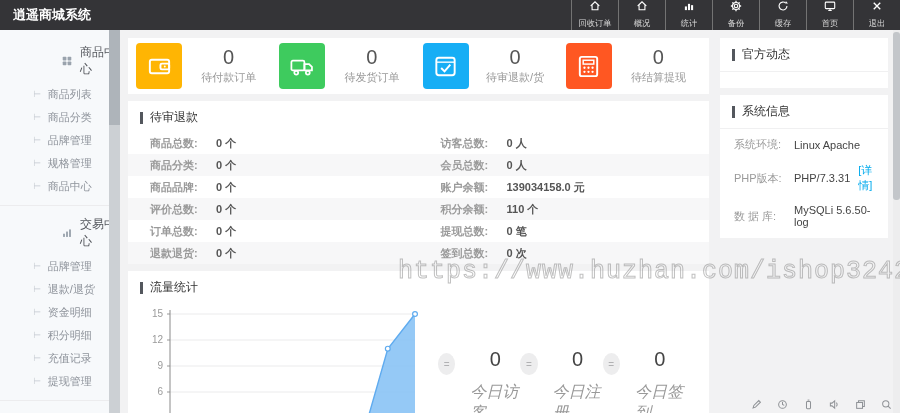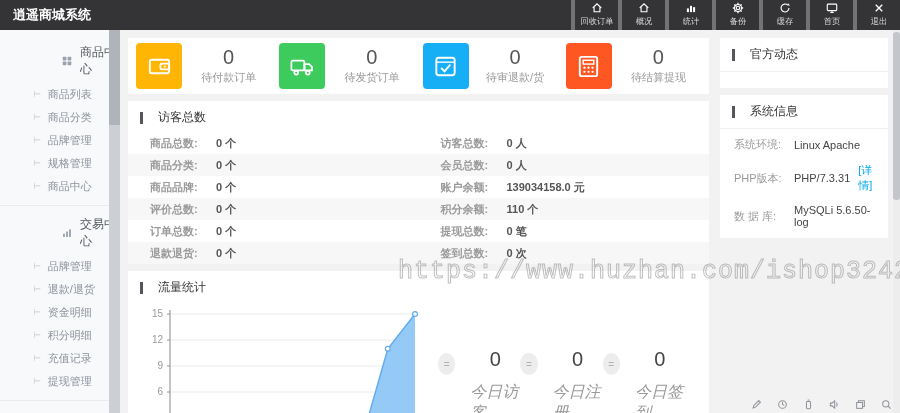--- a/index.html
+++ b/index.html
@@ -4,42 +4,42 @@
 <style>
   * { margin:0; padding:0; box-sizing:border-box; }
   body { margin:0; }
   .app { width:900px; height:413px; position:relative; overflow:hidden; background:#f2f2f3;
          font-family:"Liberation Sans","DejaVu Sans",sans-serif; }
 
   
   .header { height:30px; background:#343437; display:flex; align-items:stretch; }
   .hd-title { line-height:30px; padding:0 13px; font-size:13px; font-weight:bold; color:#fff; flex:1; }
   .hd-nav { display:flex; }
-  .hd-item { width:47px; border-left:4px solid #737373; display:flex; flex-direction:column;
-             align-items:center; justify-content:center; color:#fff; cursor:pointer; }
+  .hd-item { width:47px; border-left:1px solid #737373; display:flex; flex-direction:column;
+             align-items:center; justify-content:space-between; color:#fff; cursor:pointer; }
   .hd-item svg { width:12px; height:12px; stroke:#fff; fill:none; stroke-width:1.3; }
   .hd-item .lbl { font-size:9px; color:#d8d8d8; margin-top:1px; white-space:nowrap; transform:scale(.92); }
 
   
   .layout { display:flex; height:383px; }
 
   
   .sidebar { width:120px; background:#f7f9fb; position:relative; padding-top:4px; overflow:hidden; }
   .side-section { padding:4px 0 7px; border-bottom:1px solid #ececee; }
   .side-head { display:flex; align-items:center; gap:8px; padding:6px 0 5px 15px; font-size:12px; color:#54575d; cursor:pointer;margin-left:47px; }
   .side-head svg { width:12px; height:12px; fill:#9aa3ad; }
   .side-item { display:flex; align-items:center; gap:7px; padding:4px 0 4px 33px; font-size:11px; color:#8e939b; cursor:pointer; }
   .side-item .tick { color:#c6cbd2; font-size:9px; line-height:1; }
   .side-sb { position:absolute; top:0; right:0; width:11px; height:100%; background:#ccd0d4; }
   .side-sb .thumb { width:11px; height:95px; background:#aeb4ba; }
 
   
   .main { flex:1; padding:8px 6px 0 8px; min-width:0; }
   .panel { background:#fff; margin-bottom:7px; }
-  .panel-title { display:flex; align-items:center; gap:15px; padding:8px 12px 6px; font-size:12px; color:#333; }
+  .panel-title { display:flex; align-items:center; gap:7px; padding:8px 12px 6px; font-size:12px; color:#333; }
   .tbar { width:3px; height:12px; background:#53575d; }
   .panel-title.titled { border-bottom:1px solid #f0f0f1; padding-bottom:8px; }
 
   
   .cards { display:flex; align-items:center; height:56px; padding:0 4px; }
   .stat-card { flex:1; display:flex; align-items:center; cursor:pointer; }
   .stat-icon { width:46px; height:46px; border-radius:4px; display:flex; align-items:center;
                justify-content:center; margin-left:4px; flex:none; }
   .stat-icon svg { width:27px; height:27px; stroke:#fff; fill:none; stroke-width:2; }
   .stat-meta { flex:1; text-align:center; }
@@ -302,21 +302,21 @@
           <div class="stat-meta">
             <div class="stat-value">0</div>
             <div class="stat-label">待结算提现</div>
           </div>
         </div>
       </div>
 
       <div class="panel">
         <div class="panel-title">
           <span class="tbar"></span>
-          <span>访客总数</span>
+          <span>待审退款</span>
         </div>
         <div class="ds-row">
           <div class="ds-col">
               <span class="ds-label">商品总数:</span>
               <span class="ds-value">0 个</span>
             </div>
           <div class="ds-col">
               <span class="ds-label">访客总数:</span>
               <span class="ds-value">0 人</span>
             </div>

